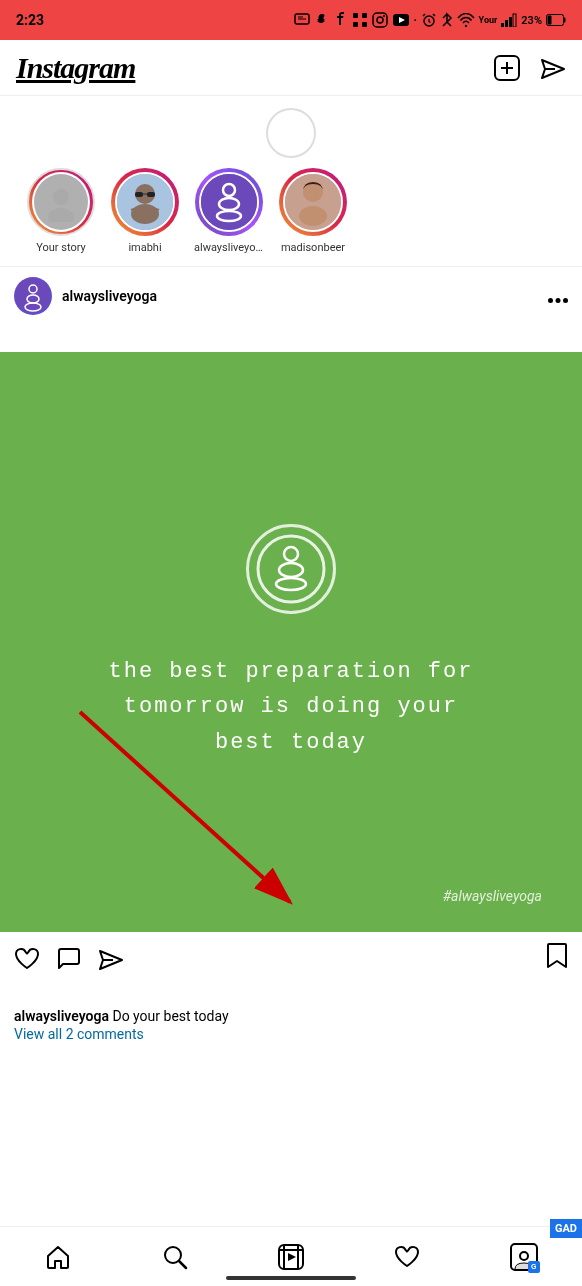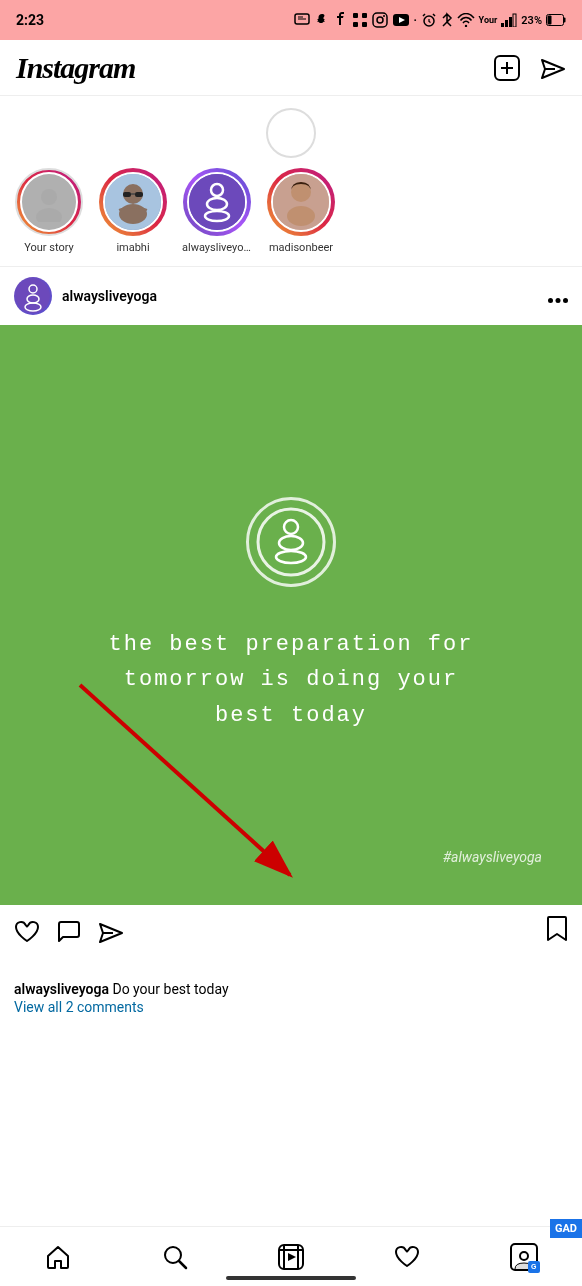--- a/index.html
+++ b/index.html
@@ -9,21 +9,21 @@
       min-height: 1286px;
       font-family: -apple-system, BlinkMacSystemFont, 'Segoe UI', Roboto, sans-serif;
       background: #fff;
       overflow-x: hidden;
     }
 
     
     .status-bar {
       width: 100%;
       height: 40px;
-      background: #fca5a5;
+      background: #ef4444;
       display: flex;
       align-items: center;
       justify-content: space-between;
       padding: 8px 16px;
       font-size: 13px;
       font-weight: 600;
     }
     .status-time { font-size: 14px; font-weight: 700; }
     .status-icons { display: flex; align-items: center; gap: 4px; font-size: 11px; }
 
@@ -37,37 +37,38 @@
       justify-content: space-between;
       padding: 0 16px;
       border-bottom: 1px solid #eee;
     }
     .instagram-logo {
       font-family: 'Billabong', 'Dancing Script', cursive;
       font-size: 32px;
       font-weight: 400;
       color: #000;
       letter-spacing: -1px;
+      text-decoration: underline;
     }
     .nav-icons { display: flex; align-items: center; gap: 20px; }
     .nav-icon-btn {
       background: none;
       border: none;
       cursor: pointer;
       font-size: 22px;
       color: #000;
       display: flex;
       align-items: center;
       justify-content: center;
     }
 
     
     .stories-section {
       width: 100%;
-      padding: 12px 0;
+      padding: 12px 12px;
       border-bottom: 1px solid #eee;
       overflow-x: auto;
       display: flex;
       flex-direction: column;
       align-items: center;
     }
     .stories-loading {
       width: 50px;
       height: 50px;
       border-radius: 50%;
@@ -185,20 +186,21 @@
     
     .post-image {
       width: 100%;
       height: 580px;
       background: #6ab04c;
       display: flex;
       flex-direction: column;
       align-items: center;
       justify-content: center;
       position: relative;
+      margin-top: 27px;
     }
     .post-image-logo {
       width: 90px;
       height: 90px;
       border-radius: 50%;
       border: 3px solid rgba(255,255,255,0.8);
       display: flex;
       align-items: center;
       justify-content: center;
       margin-bottom: 40px;
@@ -208,21 +210,21 @@
       font-size: 22px;
       font-family: 'Courier New', Courier, monospace;
       text-align: center;
       line-height: 1.6;
       letter-spacing: 2px;
       padding: 0 30px;
       font-weight: 400;
     }
     .post-hashtag {
       position: absolute;
-      bottom: 40px;
+      bottom: 28px;
       right: 40px;
       color: rgba(255,255,255,0.8);
       font-size: 14px;
       font-style: italic;
     }
 
     
     .arrow-overlay {
       position: absolute;
       top: 0;

